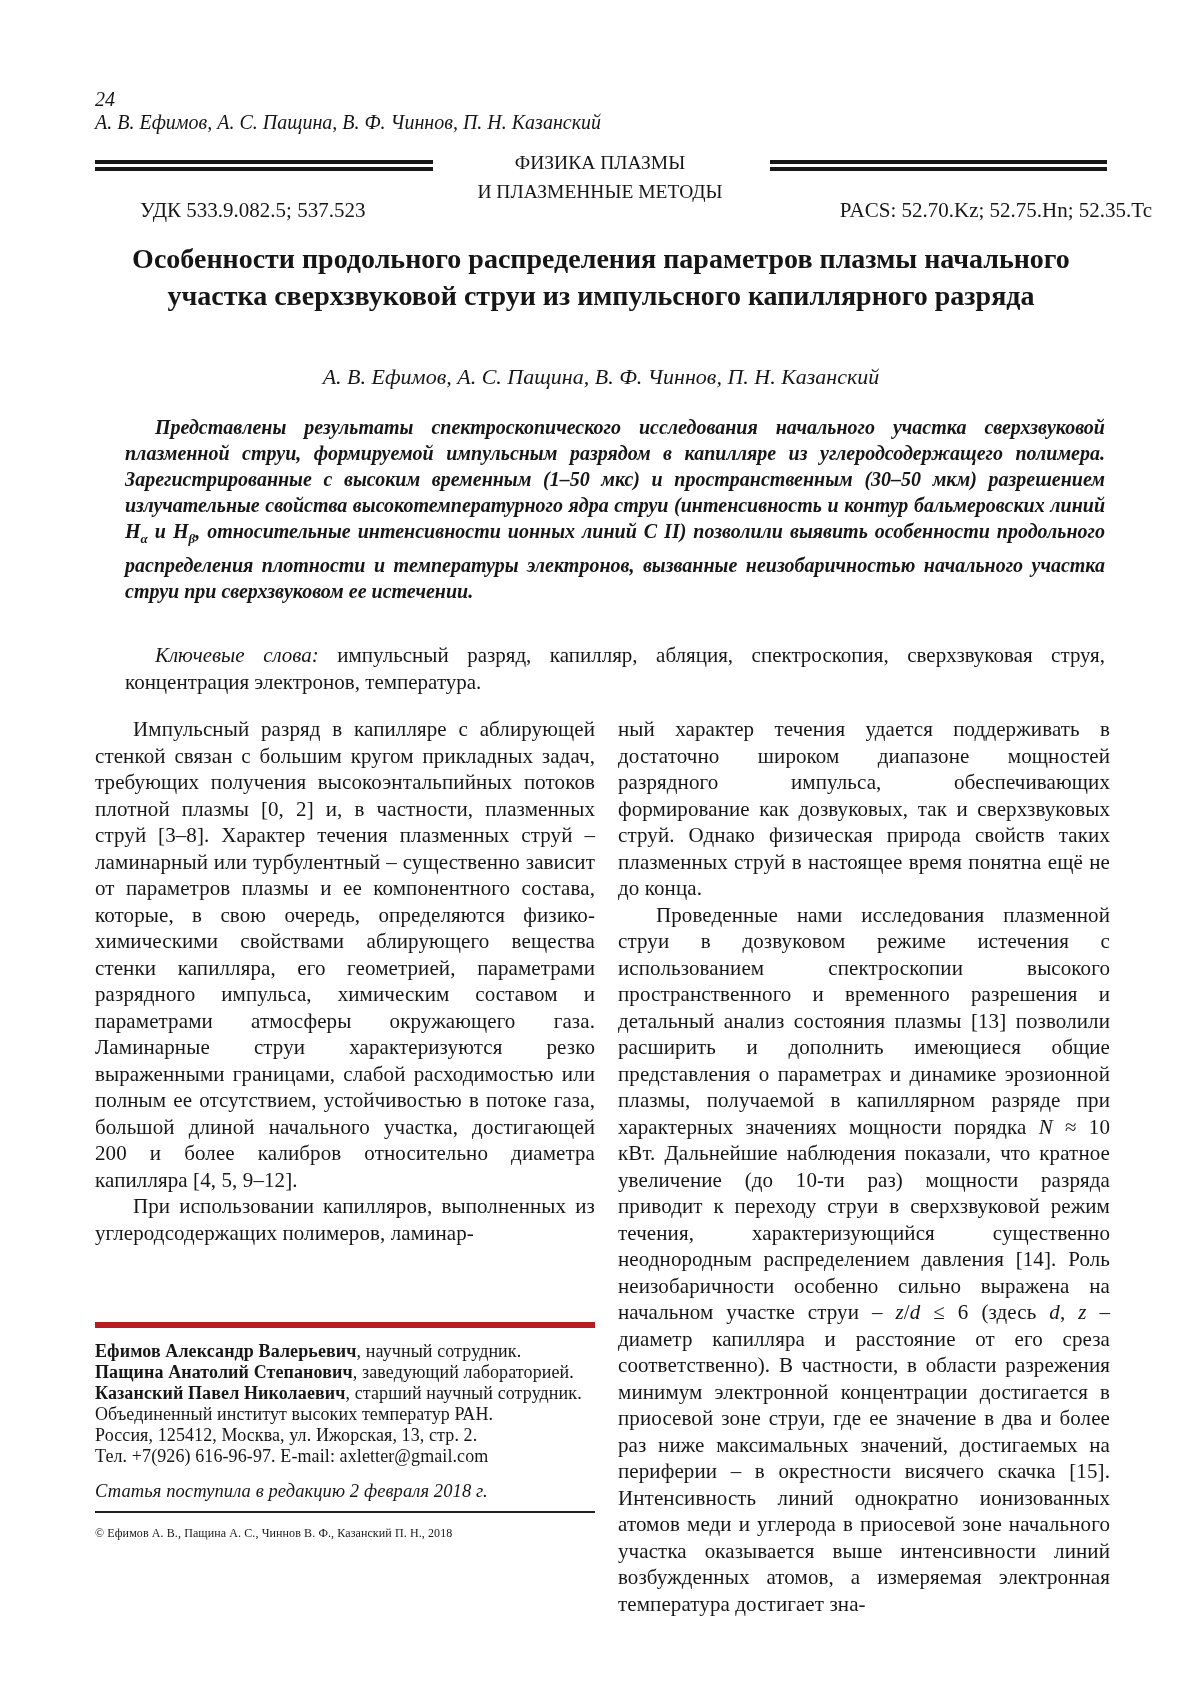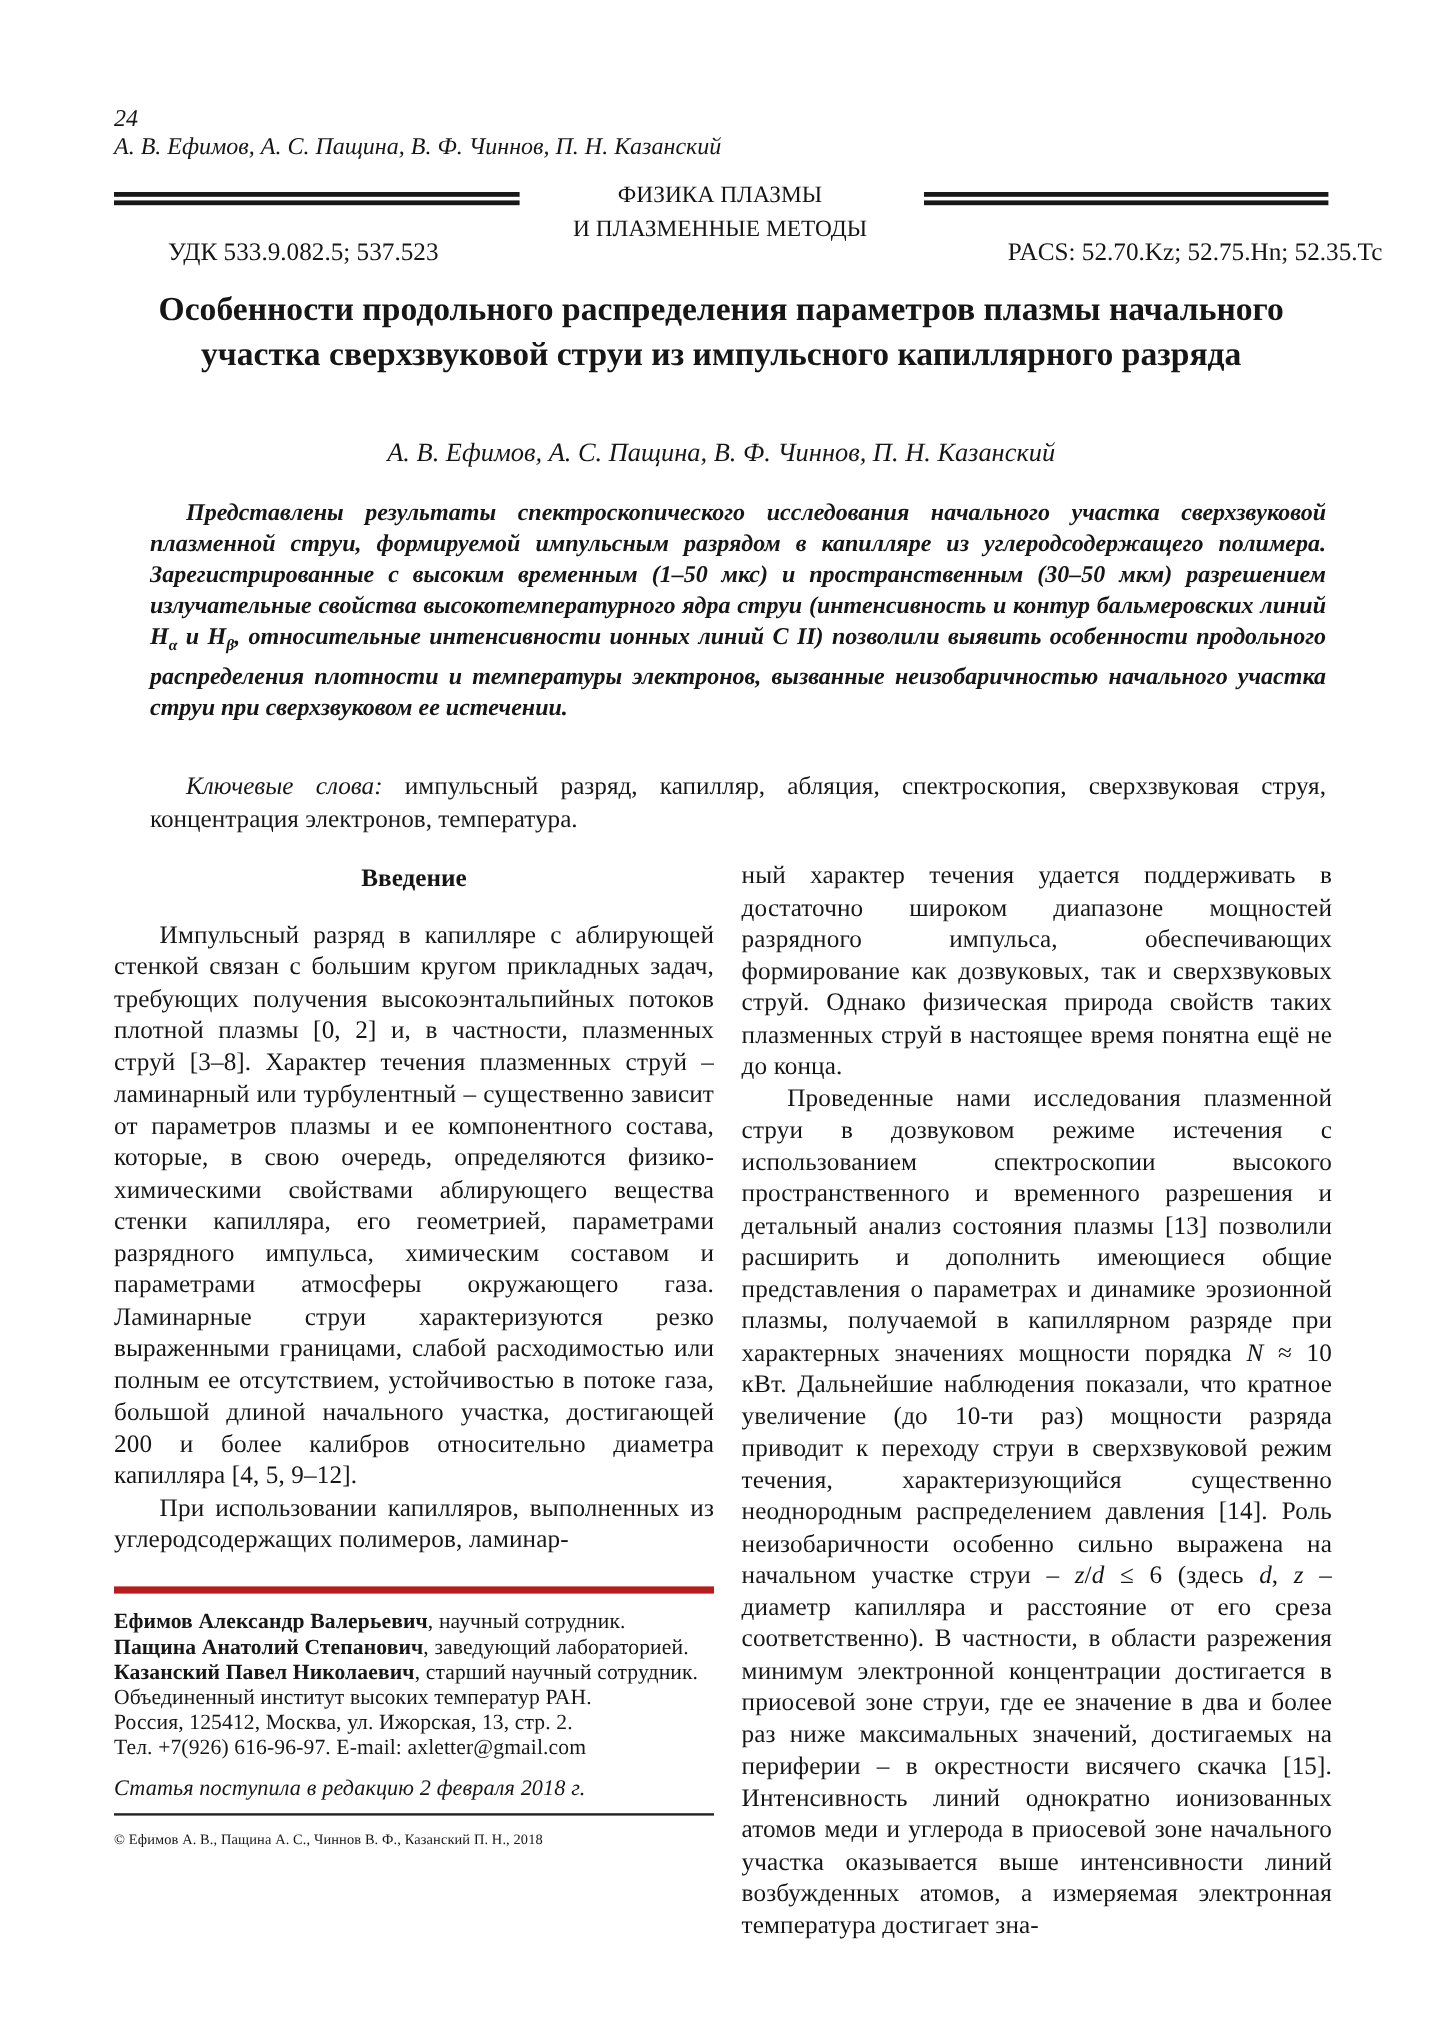--- a/index.html
+++ b/index.html
@@ -73,21 +73,20 @@
 
   <div class="title">Особенности продольного распределения параметров плазмы начального участка сверхзвуковой струи из импульсного капиллярного разряда</div>
 
   <div class="authors">А. В. Ефимов, А. С. Пащина, В. Ф. Чиннов, П. Н. Казанский</div>
 
   <div class="abstract">Представлены результаты спектроскопического исследования начального участка сверхзвуковой плазменной струи, формируемой импульсным разрядом в капилляре из углеродсодержащего полимера. Зарегистрированные с высоким временным (1–50 мкс) и пространственным (30–50 мкм) разрешением излучательные свойства высокотемпературного ядра струи (интенсивность и контур бальмеровских линий H<sub>α</sub> и H<sub>β</sub>, относительные интенсивности ионных линий C II) позволили выявить особенности продольного распределения плотности и температуры электронов, вызванные неизобаричностью начального участка струи при сверхзвуковом ее истечении.</div>
 
   <div class="keywords"><span class="kwlabel">Ключевые слова:</span><span> импульсный разряд, капилляр, абляция, спектроскопия, сверхзвуковая струя, концентрация электронов, температура.</span></div>
 
   <div class="col col-left">
-    <div class="intro-h">Введение</div>
     <p>Импульсный разряд в капилляре с аблирующей стенкой связан с большим кругом прикладных задач, требующих получения высокоэнтальпийных потоков плотной плазмы [0, 2] и, в частности, плазменных струй [3–8]. Характер течения плазменных струй – ламинарный или турбулентный – существенно зависит от параметров плазмы и ее компонентного состава, которые, в свою очередь, определяются физико-химическими свойствами аблирующего вещества стенки капилляра, его геометрией, параметрами разрядного импульса, химическим составом и параметрами атмосферы окружающего газа. Ламинарные струи характеризуются резко выраженными границами, слабой расходимостью или полным ее отсутствием, устойчивостью в потоке газа, большой длиной начального участка, достигающей 200 и более калибров относительно диаметра капилляра [4, 5, 9–12].</p>
     <p>При использовании капилляров, выполненных из углеродсодержащих полимеров, ламинар-</p>
   </div>
 
   <div class="col col-right">
     <p class="noindent">ный характер течения удается поддерживать в достаточно широком диапазоне мощностей разрядного импульса, обеспечивающих формирование как дозвуковых, так и сверхзвуковых струй. Однако физическая природа свойств таких плазменных струй в настоящее время понятна ещё не до конца.</p>
     <p>Проведенные нами исследования плазменной струи в дозвуковом режиме истечения с использованием спектроскопии высокого пространственного и временного разрешения и детальный анализ состояния плазмы [13] позволили расширить и дополнить имеющиеся общие представления о параметрах и динамике эрозионной плазмы, получаемой в капиллярном разряде при характерных значениях мощности порядка <i>N</i> ≈ 10 кВт. Дальнейшие наблюдения показали, что кратное увеличение (до 10-ти раз) мощности разряда приводит к переходу струи в сверхзвуковой режим течения, характеризующийся существенно неоднородным распределением давления [14]. Роль неизобаричности особенно сильно выражена на начальном участке струи – <i>z</i>/<i>d</i> ≤ 6 (здесь <i>d</i>, <i>z</i> – диаметр капилляра и расстояние от его среза соответственно). В частности, в области разрежения минимум электронной концентрации достигается в приосевой зоне струи, где ее значение в два и более раз ниже максимальных значений, достигаемых на периферии – в окрестности висячего скачка [15]. Интенсивность линий однократно ионизованных атомов меди и углерода в приосевой зоне начального участка оказывается выше интенсивности линий возбужденных атомов, а измеряемая электронная температура достигает зна-</p>
   </div>
 
   <div class="footnote">

